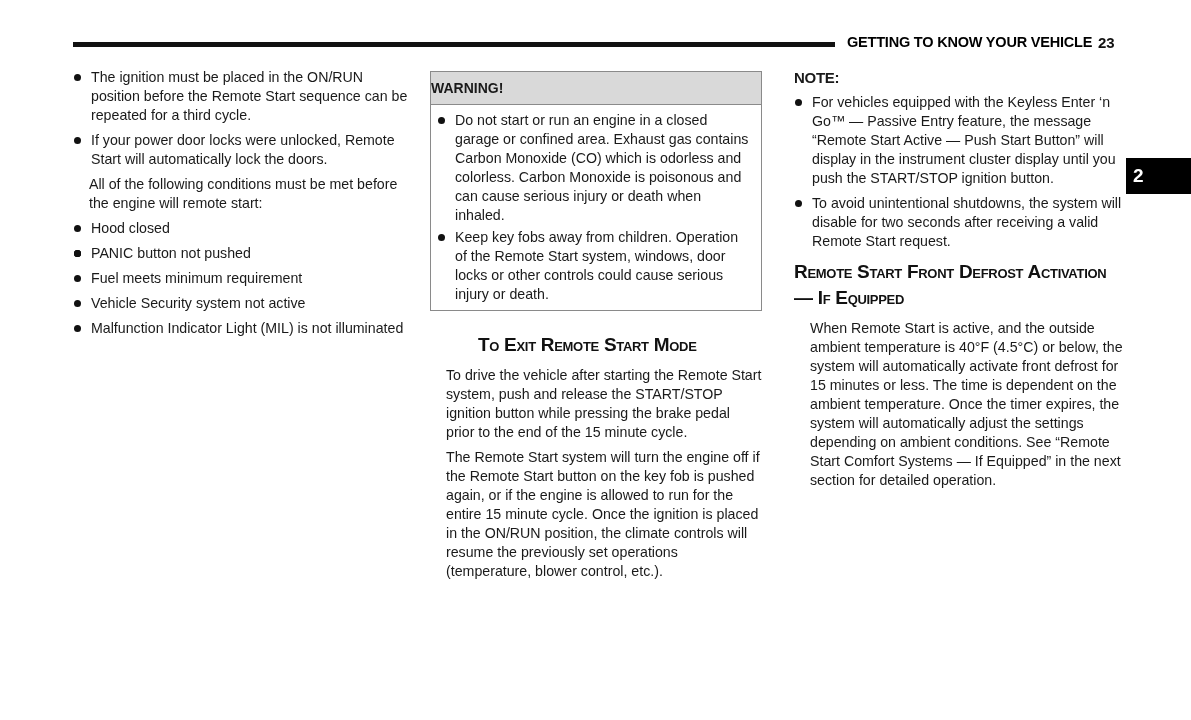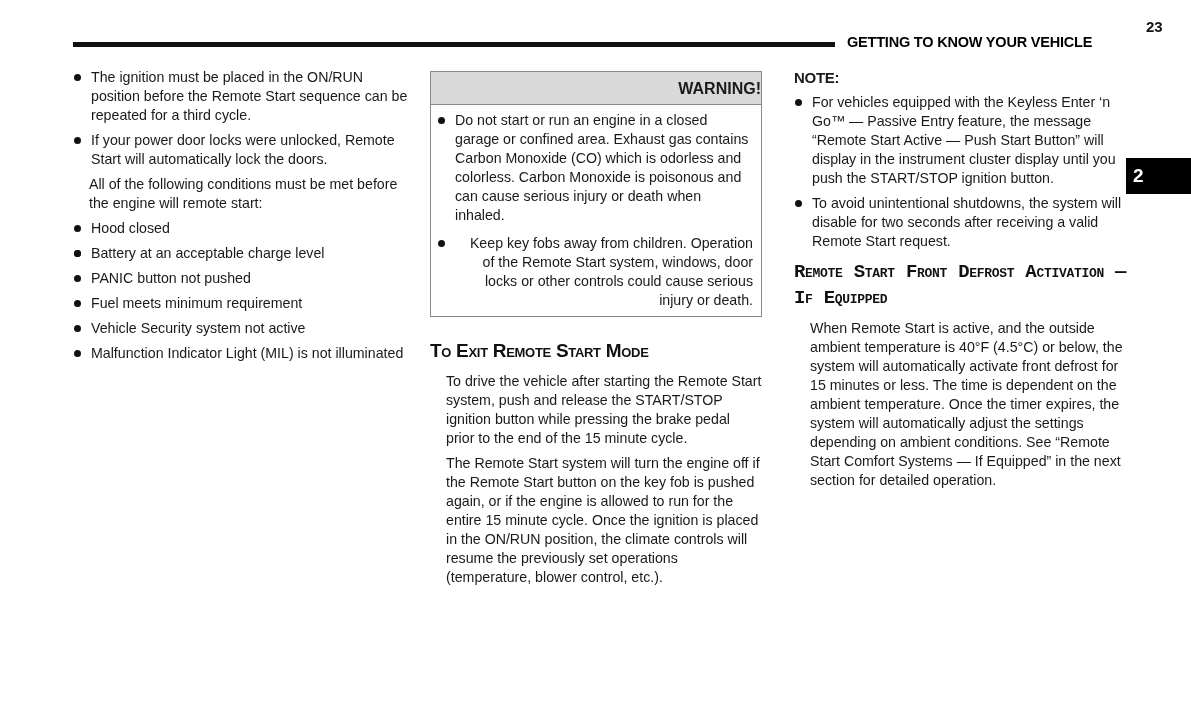--- a/index.html
+++ b/index.html
@@ -31,25 +31,24 @@
       top: 33px;
       font-size: 14.5px;
       font-weight: bold;
       color: #000000;
       letter-spacing: -0.2px;
       white-space: nowrap;
     }
     .header-page {
       position: absolute;
       left: 1098px;
-      top: 17px;
+      top: 33px;
       font-size: 15px;
       font-weight: bold;
       color: #111111;
-      margin-left: 48px;
     }
     .chapter-tab {
       position: absolute;
       left: 1126px;
       top: 158px;
       width: 65px;
       height: 36px;
       background: #000000;
       color: #ffffff;
       font-weight: bold;
@@ -88,35 +87,34 @@
     p.body {
       margin: 0 0 6px 16px;
     }
     .warning-box {
       border: 1px solid #8a8a8a;
       margin-top: 3px;
     }
     .warning-head {
       background: #d9d9d9;
       border-bottom: 1px solid #8a8a8a;
-      text-align: right;
+      text-align: left;
       font-weight: bold;
-      font-size: 16px;
+      font-size: 14px;
       height: 32px;
       line-height: 33px;
     }
     .warning-body {
       padding: 6px 8px 6px 6px;
     }
     .warning-body ul.bullets li {
-      margin-bottom: 9px;
+      margin-bottom: 3px;
     }
     .warning-body ul.bullets li:last-child {
       margin-bottom: 0;
-      text-align: right;
     }
     h2.section {
       margin: 0;
       font-weight: bold;
       font-size: 19px;
       line-height: 26px;
       font-variant: small-caps;
       letter-spacing: -0.3px;
       color: #111111;
     }
@@ -137,44 +135,44 @@
 
 <div class="col col1">
   <ul class="bullets">
     <li><span class="dot"></span><span>The ignition must be placed in the ON/RUN position before the Remote Start sequence can be repeated for a third cycle.</span></li>
     <li><span class="dot"></span><span>If your power door locks were unlocked, Remote Start will automatically lock the doors.</span></li>
   </ul>
   <p class="body">All of the following conditions must be met before the engine will remote start:</p>
   <ul class="bullets">
     <li><span class="dot"></span><span>Hood closed</span></li>
     <li><span class="dot"></span></li>
-    <li><span class="dot"></span><span>Battery at an acceptable charge level</span></li>
+    <li><span class="dot"></span></li>
     <li><span class="dot"></span><span>PANIC button not pushed</span></li>
     <li><span class="dot"></span><span>Fuel meets minimum requirement</span></li>
     <li><span class="dot"></span><span>Vehicle Security system not active</span></li>
     <li><span class="dot"></span><span>Malfunction Indicator Light (MIL) is not illuminated</span></li>
   </ul>
 </div>
 
 <div class="col col2">
   <div class="warning-box">
     <div class="warning-head">WARNING!</div>
     <div class="warning-body">
       <ul class="bullets">
         <li><span class="dot"></span><span>Do not start or run an engine in a closed garage or confined area. Exhaust gas contains Carbon Monoxide (CO) which is odorless and colorless. Carbon Monoxide is poisonous and can cause serious injury or death when inhaled.</span></li>
         <li><span class="dot"></span><span>Keep key fobs away from children. Operation of the Remote Start system, windows, door locks or other controls could cause serious injury or death.</span></li>
       </ul>
     </div>
   </div>
-  <h2 class="section" style="margin-top:21px; margin-bottom:8px;">To Exit Remote Start Mode</h2>
+  <h2 class="section" style="margin-top:21px; margin-bottom:8px;margin-left:48px;">To Exit Remote Start Mode</h2>
   <p class="body">To drive the vehicle after starting the Remote Start system, push and release the START/STOP ignition button while pressing the brake pedal prior to the end of the 15 minute cycle.</p>
   <p class="body">The Remote Start system will turn the engine off if the Remote Start button on the key fob is pushed again, or if the engine is allowed to run for the entire 15 minute cycle. Once the ignition is placed in the ON/RUN position, the climate controls will resume the previously set operations (temperature, blower control, etc.).</p>
 </div>
 
 <div class="col col3">
   <div class="note-label">NOTE:</div>
   <ul class="bullets">
     <li><span class="dot"></span><span>For vehicles equipped with the Keyless Enter ‘n Go™ — Passive Entry feature, the message “Remote Start Active — Push Start Button” will display in the instrument cluster display until you push the START/STOP ignition button.</span></li>
     <li><span class="dot"></span><span>To avoid unintentional shutdowns, the system will disable for two seconds after receiving a valid Remote Start request.</span></li>
   </ul>
-  <h2 class="section" style="margin-top:8px; margin-bottom:8px;font-family:Liberation Mono, monospace;">Remote Start Front Defrost Activation — If Equipped</h2>
+  <h2 class="section" style="margin-top:8px; margin-bottom:8px;">Remote Start Front Defrost Activation — If Equipped</h2>
   <p class="body">When Remote Start is active, and the outside ambient temperature is 40°F (4.5°C) or below, the system will automatically activate front defrost for 15 minutes or less. The time is dependent on the ambient temperature. Once the timer expires, the system will automatically adjust the settings depending on ambient conditions. See “Remote Start Comfort Systems — If Equipped” in the next section for detailed operation.</p>
 </div>
 
 </body></html>

